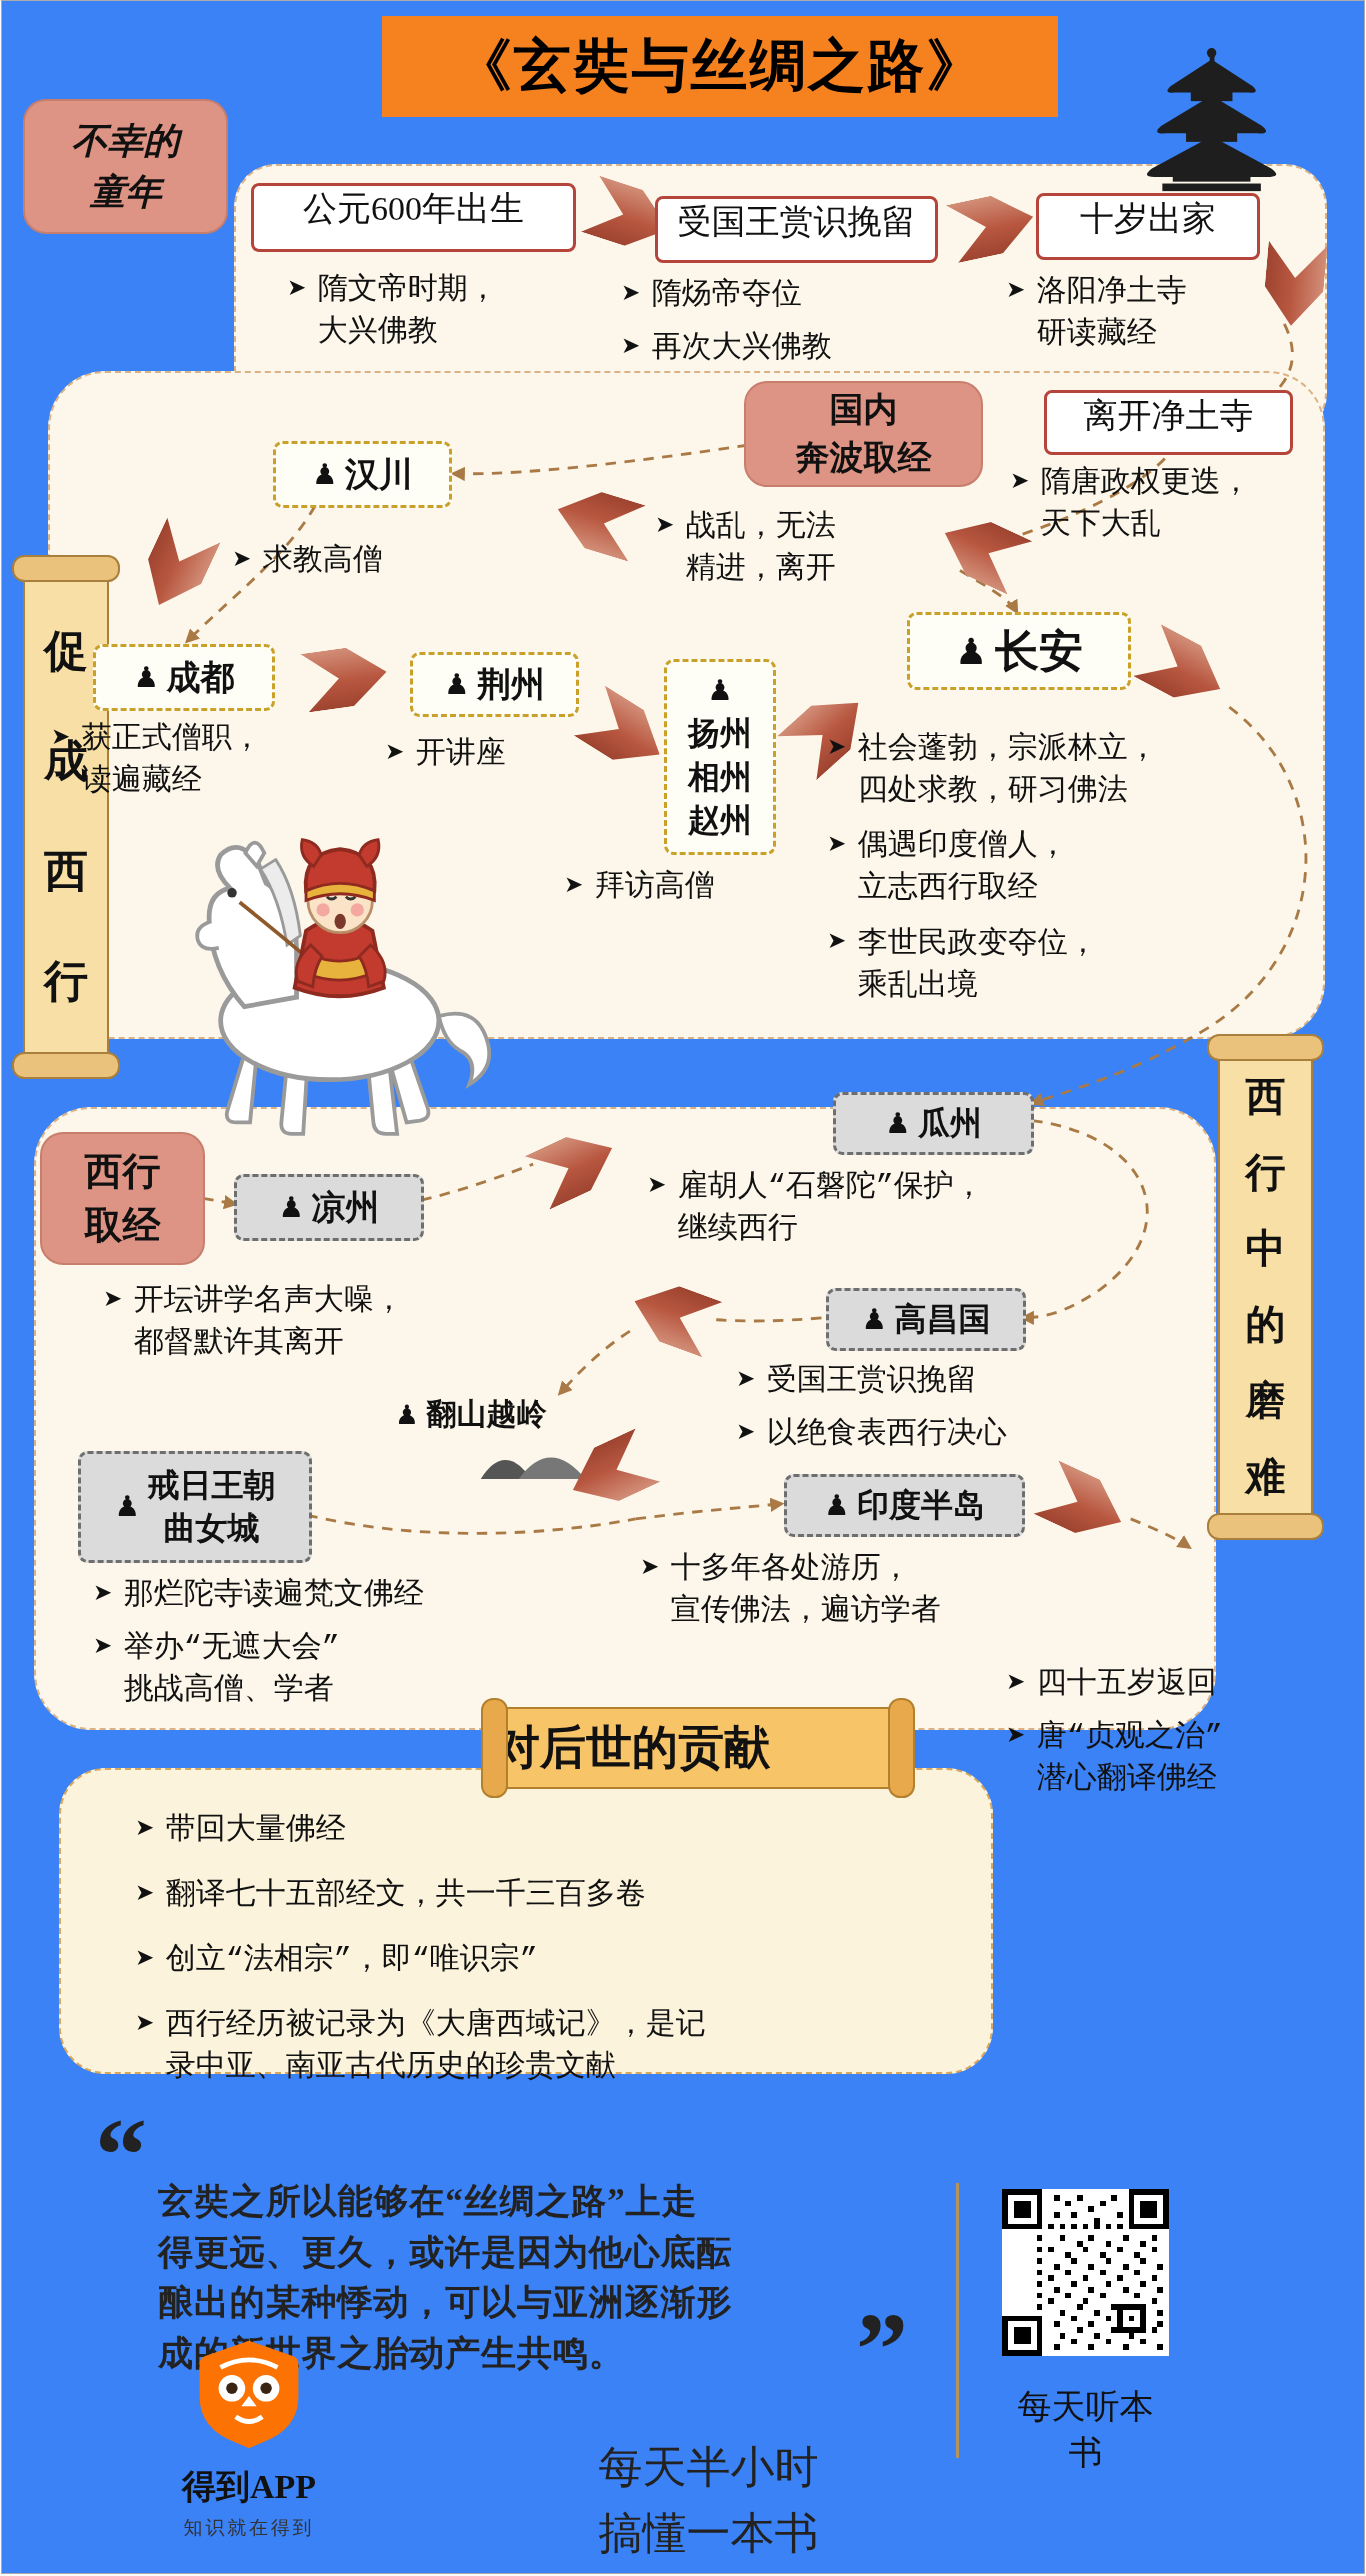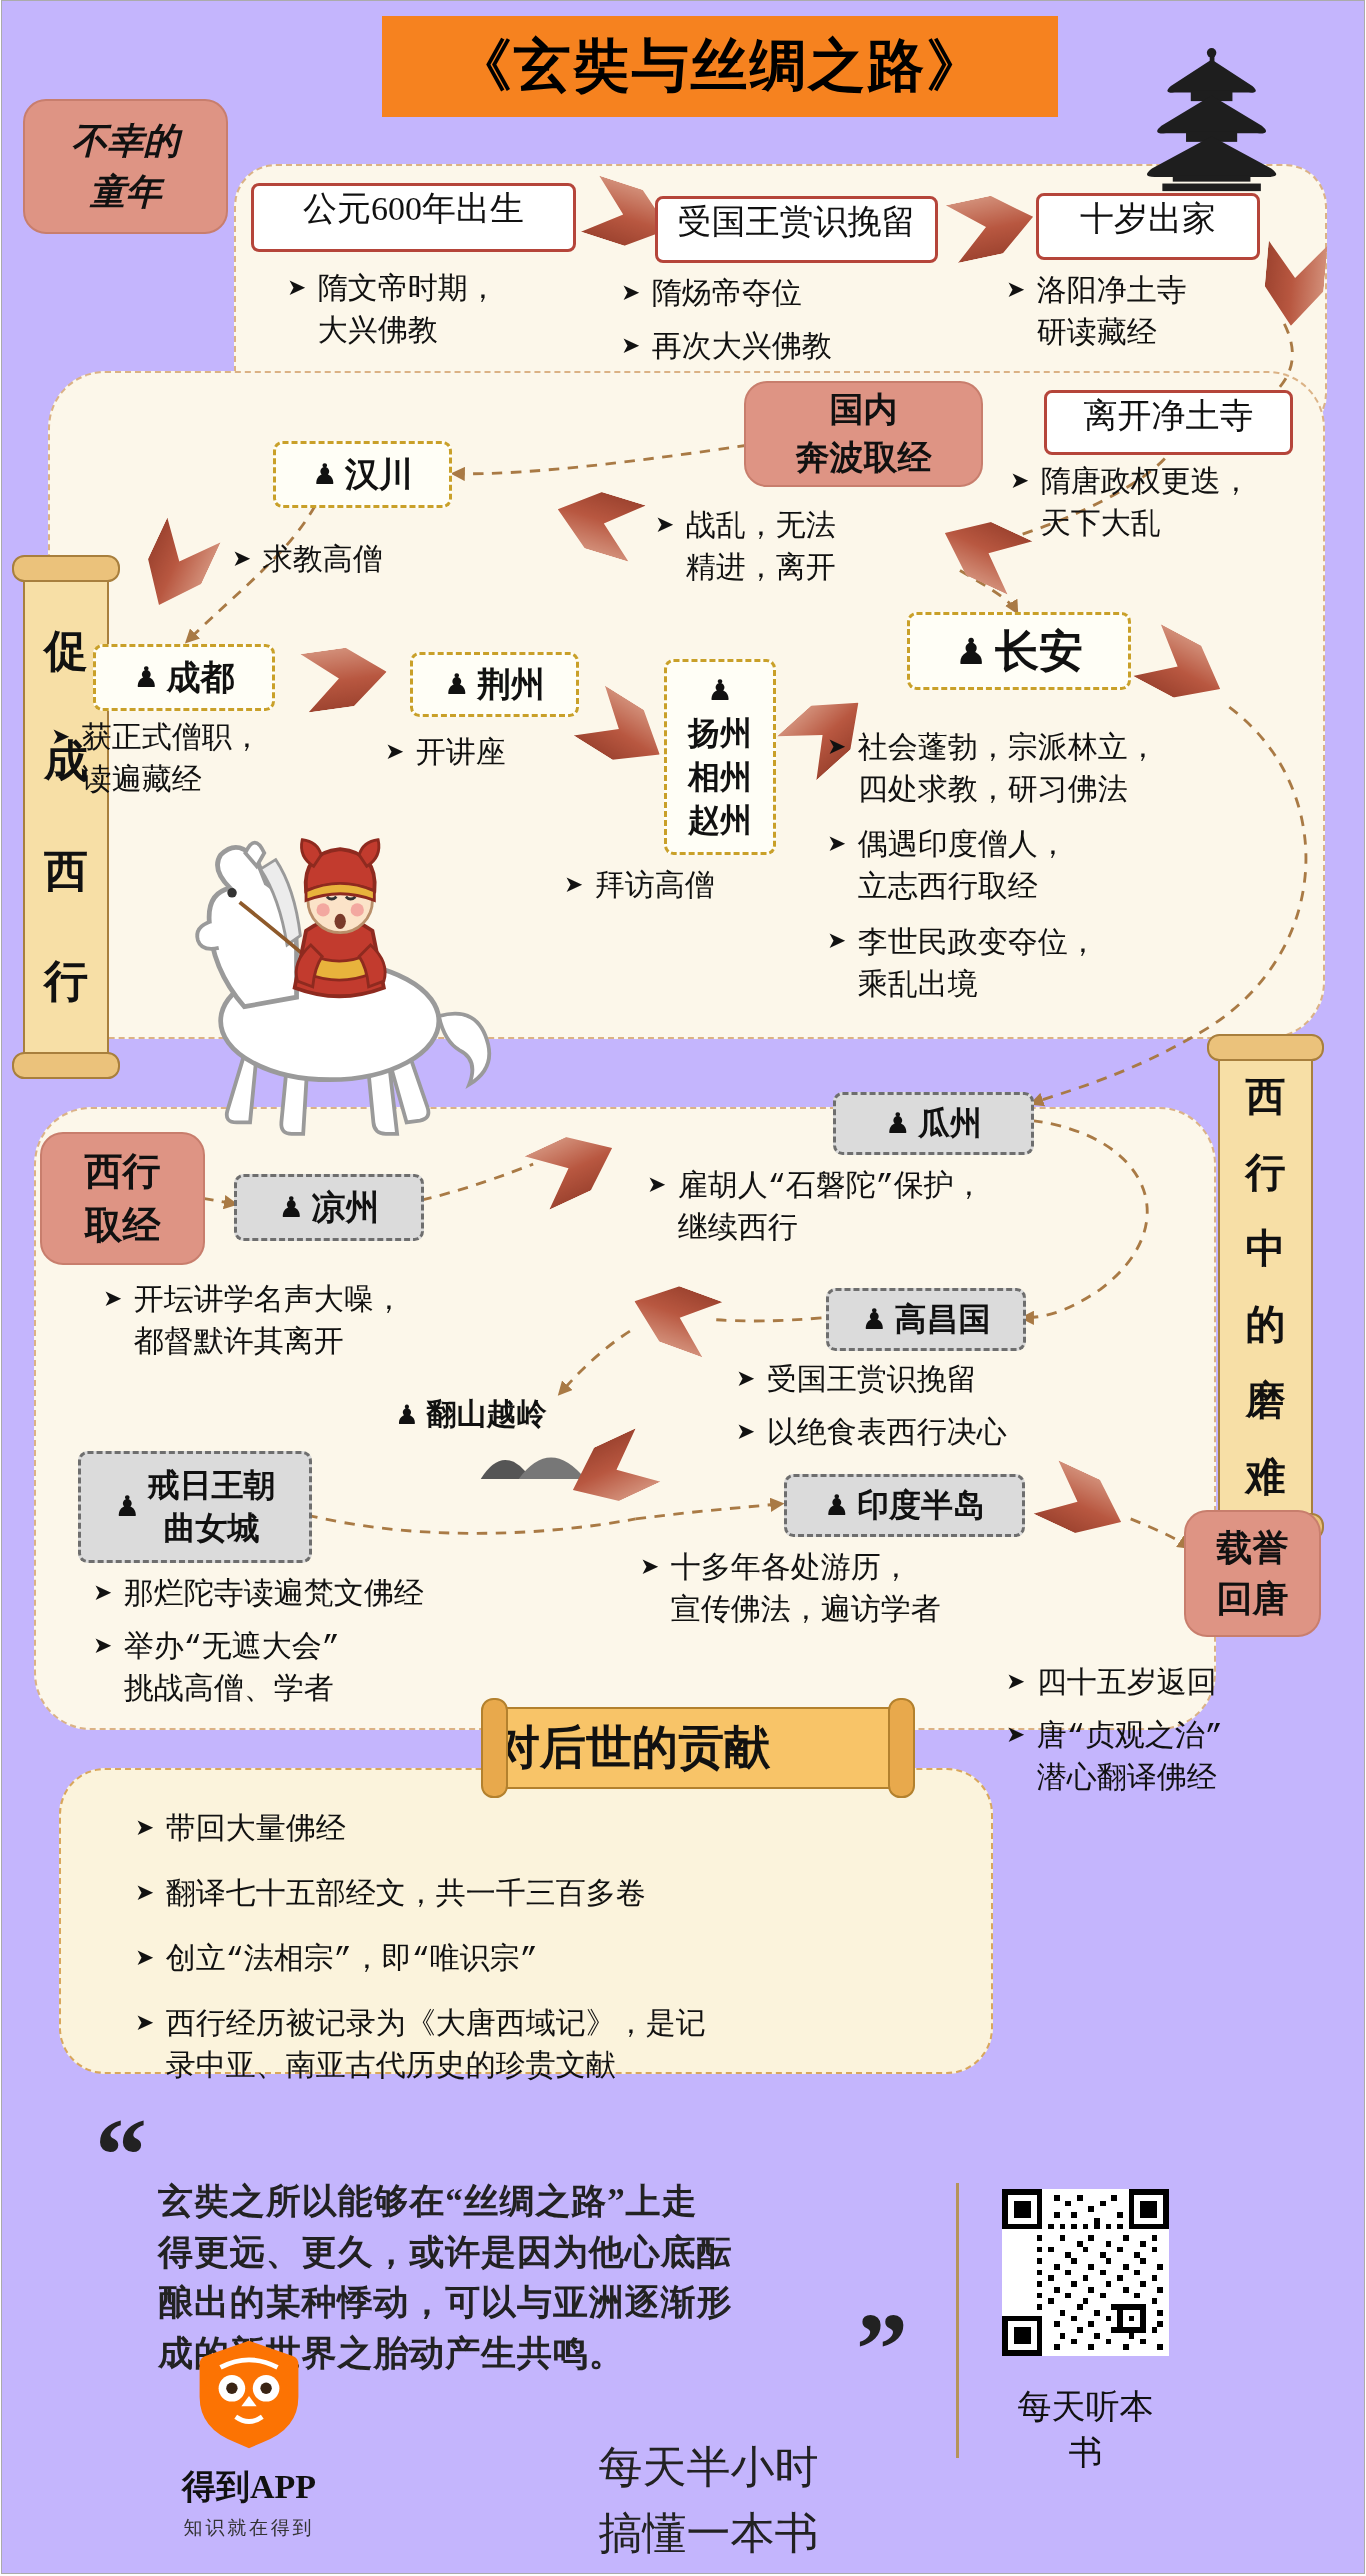--- a/index.html
+++ b/index.html
@@ -1,18 +1,18 @@
 <!DOCTYPE html>
 <html style="font-size:15px"><head>
 <meta charset="utf-8">
 <style>
   html,body{margin:0;padding:0;background:#fff;}
   .page{
     position:relative;width:1362px;height:2572px;margin:0 auto;
-    border:1.9px solid #ABABAB;background:#c4b5fd;overflow:hidden;
+    border:1.9px solid #ABABAB;background:#3b82f6;overflow:hidden;
     font-family:"Liberation Serif","DejaVu Serif",serif;color:#111;
   }
   .pre{white-space:pre-line;}
   
   .cream{position:absolute;background:#FCF7EA;border:2.8px dashed #DBB285;}
   .cream.gold{background:#FBF3DC;border-color:#D9A75C;}
   
   .title-banner{
     position:absolute;background:#F6821F;display:flex;align-items:center;justify-content:center;
     font-weight:bold;font-size:57px;letter-spacing:1.9px;color:#000;
@@ -433,24 +433,20 @@
 
   <div class="scroll-v" style="left:1216px;top:1044px;width:91px;height:480px;font-size:40px;">
     <span class="pre" style="line-height:1.9;">西
 行
 中
 的
 磨
 难</span>
   </div>
 
-  <div class="salmon" style="left:1182px;top:1509px;width:133px;height:123px;">
-    <span class="pre">载誉
-回唐</span>
-  </div>
   <div class="blist" style="left:1004px;top:1662px;">
     <div class="bi">
       <span class="bg">➤</span>
       <span class="bt pre">四十五岁返回</span>
     </div>
     <div class="bi">
       <span class="bg">➤</span>
       <span class="bt pre">唐“贞观之治”
 潜心翻译佛经</span>
     </div>

